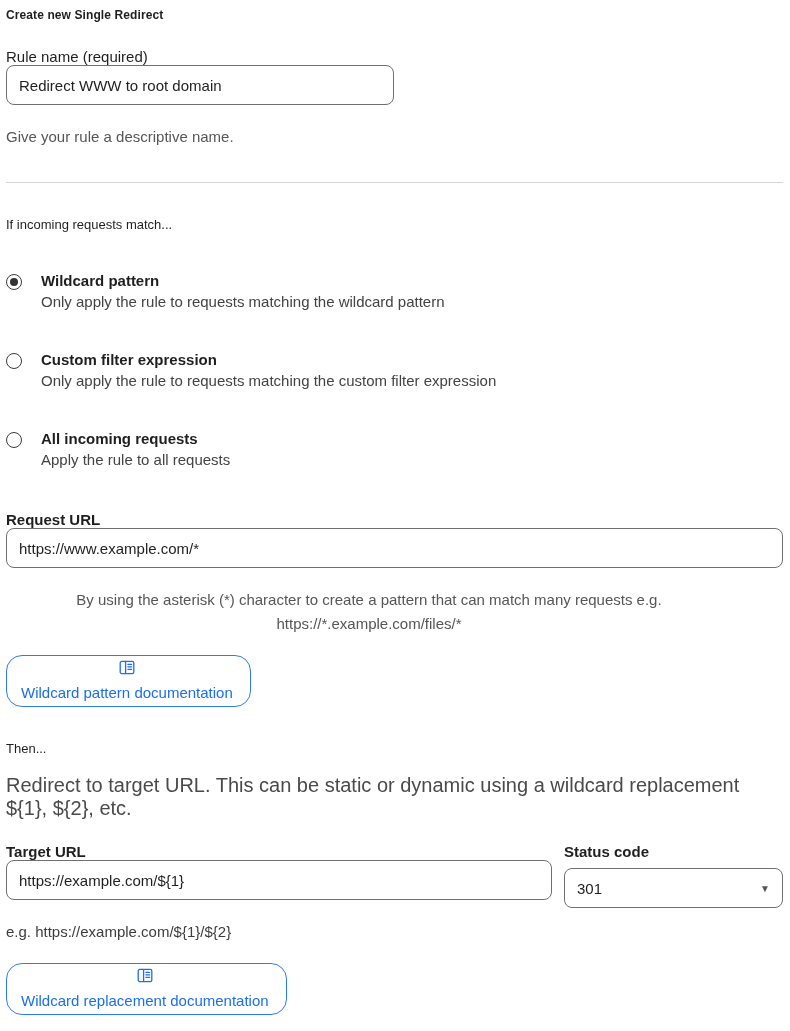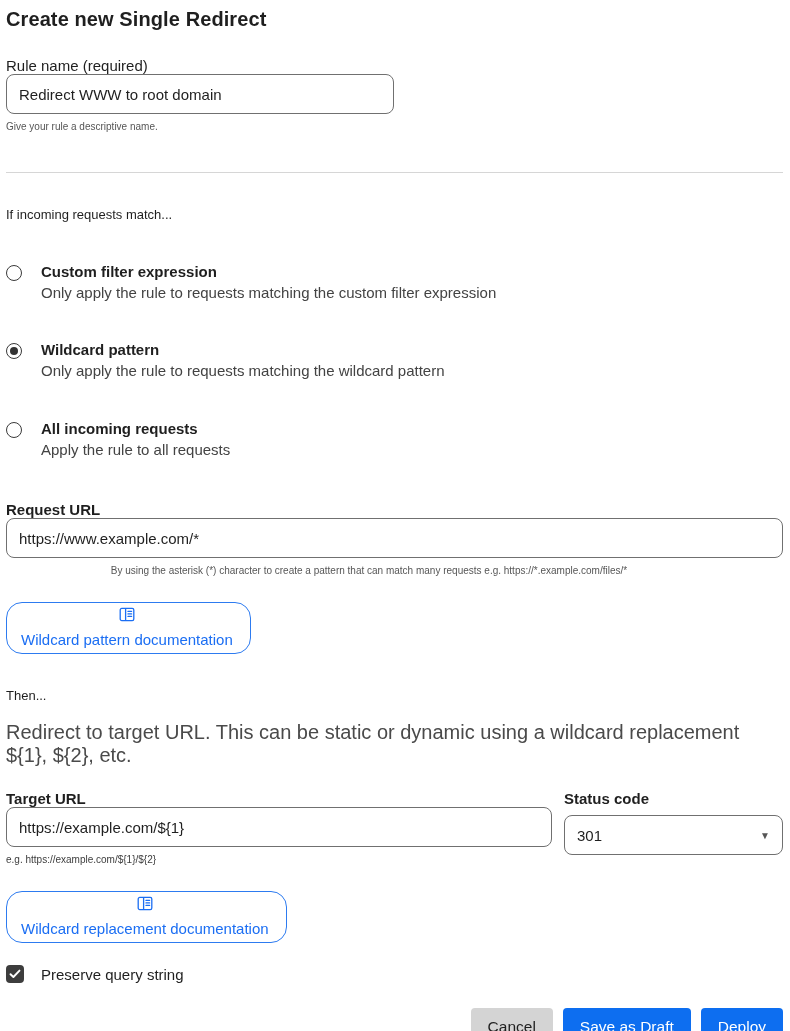--- a/index.html
+++ b/index.html
@@ -4,34 +4,34 @@
 <style>
   * { box-sizing: border-box; }
   html, body { margin: 0; padding: 0; background: #ffffff; }
   body {
     width: 790px; height: 1031px;
     font-family: "Liberation Sans", sans-serif;
     color: #1f1f1f; overflow: hidden;
   }
   .container { padding: 6px 7px 0 6px; }
 
-  .page-title { font-size: 20px; font-weight: 700; margin: 2px 0 0; letter-spacing: 0.1px; }
+  .page-title { font-size: 12px; font-weight: 700; margin: 2px 0 0; letter-spacing: 0.1px; }
 
   .field-label { font-size: 15px; margin-top: 26px; }
   .field-label.semibold { font-weight: 700; }
 
   .text-input {
     display: block; height: 40px; border: 1px solid #707070; border-radius: 8px;
     padding: 0 12px; font-size: 15px; color: #1f1f1f; background: #fff;
     font-family: "Liberation Sans", sans-serif; margin-top: 0; outline: none;
   }
   .text-input.small { width: 388px; }
   .text-input.full { width: 100%; }
 
-  .help { font-size: 10px; color: #565656; margin-top: 1px; line-height: 24px; }
+  .help { font-size: 15px; color: #565656; margin-top: 20px; line-height: 24px; }
   .help.dark { color: #3d3d3d; }
   .help.wrap { max-width: 726px; text-align: center; }
 
   .divider { border: none; border-top: 1px solid #d6d6d6; margin: 33px 0 0; }
 
   .section-heading { font-size: 13px; font-weight: 400; margin: 34px 0 0; }
 
   .radio-option { display: flex; gap: 19px; align-items: flex-start; cursor: pointer; }
   .radio-option.first { margin-top: 40px; }
   .radio-option.next  { margin-top: 41px; }
@@ -88,33 +88,33 @@
   <h1 class="page-title">Create new Single Redirect</h1>
 
   <div class="field-label">Rule name (required)</div>
   <input class="text-input small" type="text" value="Redirect WWW to root domain" style="">
   <div class="help">Give your rule a descriptive name.</div>
 
   <hr class="divider">
 
   <h2 class="section-heading">If incoming requests match...</h2>
 
+  <div class="radio-option first">
+    <span class="radio-circle checked"></span>
+    <span class="radio-texts">
+      <div class="radio-label">Wildcard pattern</div>
+      <div class="radio-desc">Only apply the rule to requests matching the wildcard pattern</div>
+    </span>
+  </div>
+
   <div class="radio-option next">
     <span class="radio-circle"></span>
     <span class="radio-texts">
       <div class="radio-label">Custom filter expression</div>
       <div class="radio-desc">Only apply the rule to requests matching the custom filter expression</div>
-    </span>
-  </div>
-
-  <div class="radio-option first">
-    <span class="radio-circle checked"></span>
-    <span class="radio-texts">
-      <div class="radio-label">Wildcard pattern</div>
-      <div class="radio-desc">Only apply the rule to requests matching the wildcard pattern</div>
     </span>
   </div>
 
   <div class="radio-option next">
     <span class="radio-circle"></span>
     <span class="radio-texts">
       <div class="radio-label">All incoming requests</div>
       <div class="radio-desc">Apply the rule to all requests</div>
     </span>
   </div>

